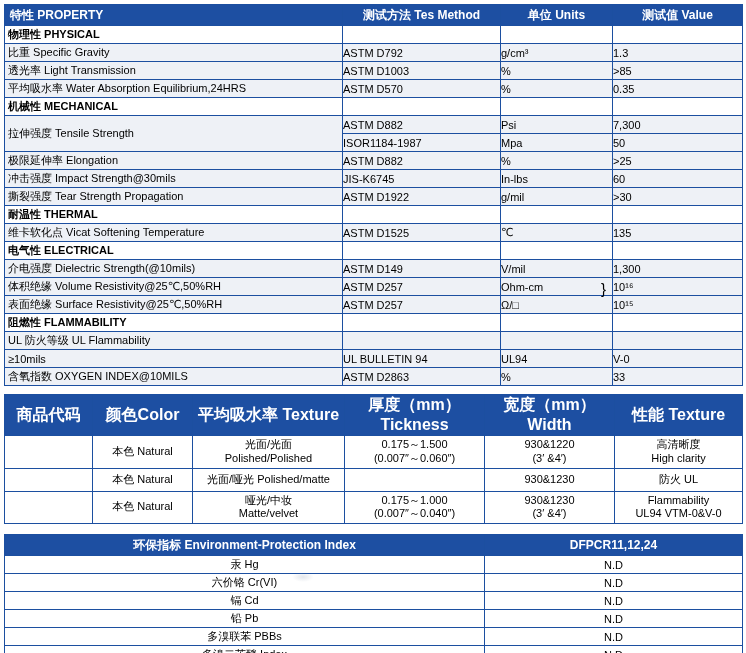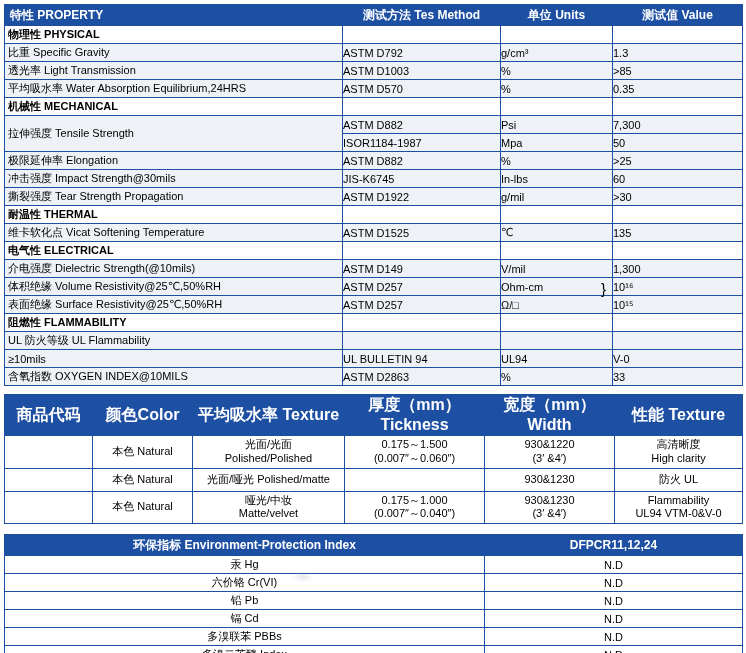--- a/index.html
+++ b/index.html
@@ -260,25 +260,25 @@
       </tr>
       <tr>
         <td>汞 Hg</td>
         <td>N.D</td>
       </tr>
       <tr>
         <td>六价铬 Cr(VI)</td>
         <td>N.D</td>
       </tr>
       <tr>
+        <td>镉 Cd</td>
+        <td>N.D</td>
+      </tr>
+      <tr>
         <td>铅 Pb</td>
-        <td>N.D</td>
-      </tr>
-      <tr>
-        <td>镉 Cd</td>
         <td>N.D</td>
       </tr>
       <tr>
         <td>多溴联苯 PBBs</td>
         <td>N.D</td>
       </tr>
       <tr>
         <td>多溴二苯醚 Index</td>
         <td>N.D</td>
       </tr>

